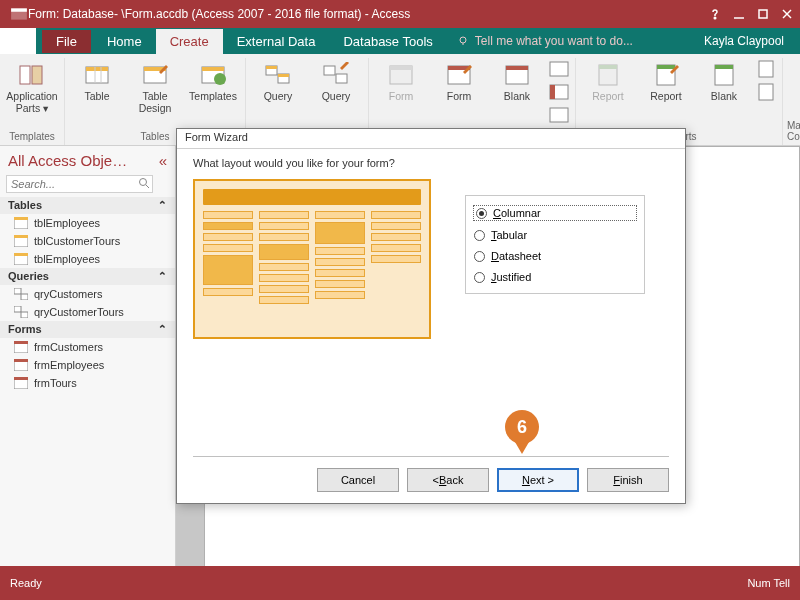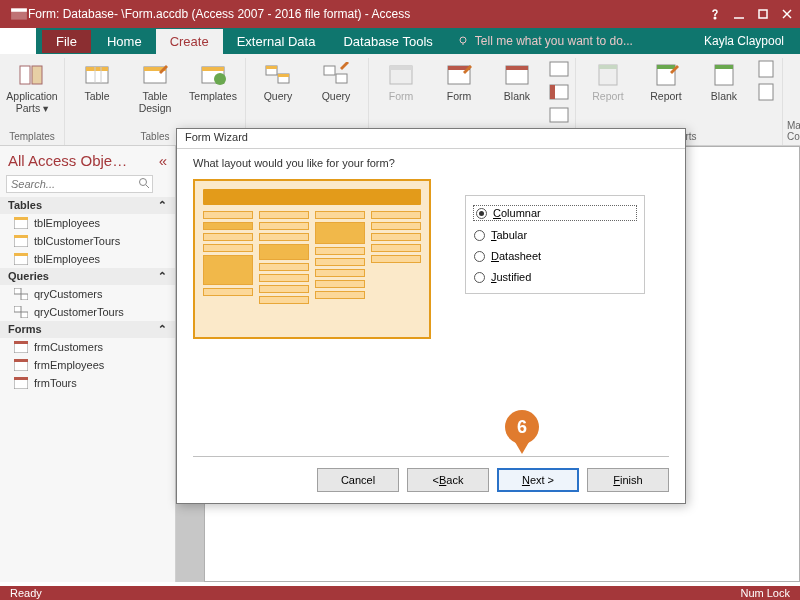--- a/index.html
+++ b/index.html
@@ -151,21 +151,21 @@
     gap:6px;
     padding:3px 8px 3px 14px;
     font-size:11px;
     color:#333;
     cursor:pointer;
   }
   .obj-icon { width:14px; height:12px; display:inline-flex; }
   .status {
     position:absolute;
     left:0; right:0; bottom:0;
-    height:14px;
+    height:34px;
     background:#a4373a;
     color:#fff;
     font-size:11px;
     display:flex;
     justify-content:space-between;
     align-items:center;
     padding:0 10px;
   }
   .canvas {
     position:absolute;
@@ -723,14 +723,14 @@
   </div>
 </div>
 
 <div class="callout">
   <div class="circ">6</div>
   <div class="tail"></div>
 </div>
 
 <div class="status">
   <span>Ready</span>
-  <span>Num Lock</span>
+  <span>Num Tell</span>
 </div>
 
 </body></html>

